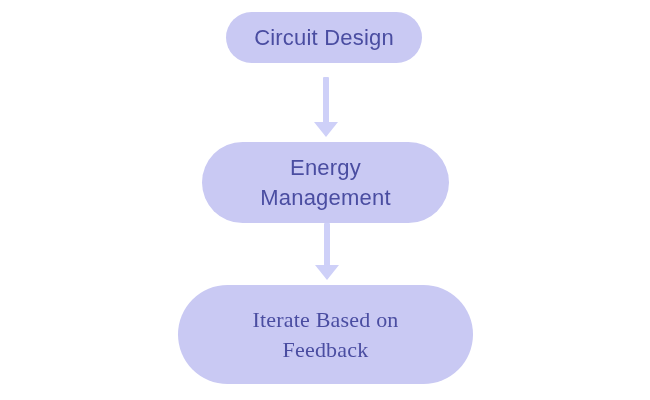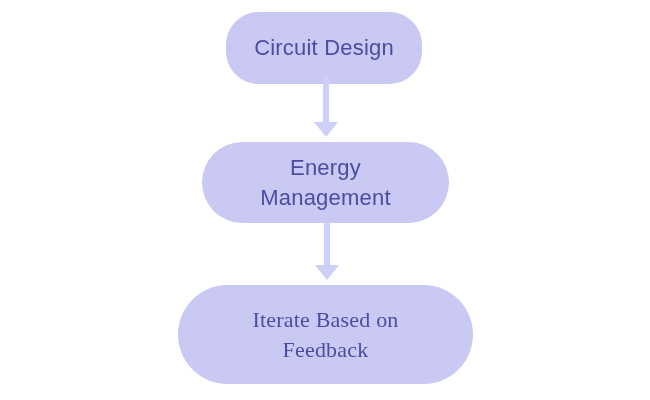--- a/index.html
+++ b/index.html
@@ -29,21 +29,21 @@
     display: flex;
     align-items: center;
     justify-content: center;
     text-align: center;
     font-size: 22px;
     line-height: 30px;
     letter-spacing: 0.2px;
   }
   .node-1 {
     left: 226px; top: 12px;
-    width: 196px; height: 72px;
+    width: 196px; height: 51px;
     border-radius: 32.5px;
     text-align: right;
   }
   .node-2 {
     left: 202px; top: 142px;
     width: 247px; height: 81px;
     border-radius: 40.5px;
   }
   .node-3 {
     left: 178px; top: 285px;

